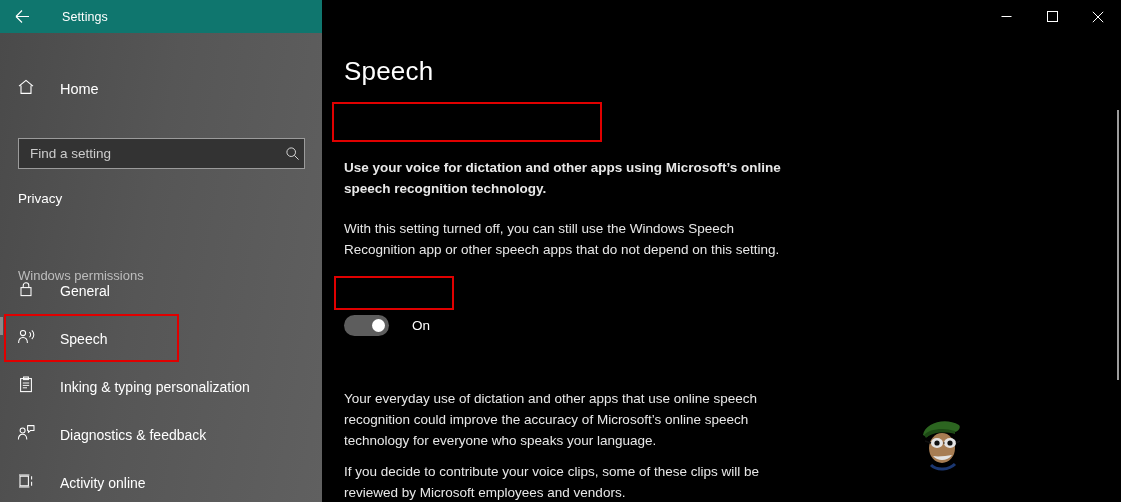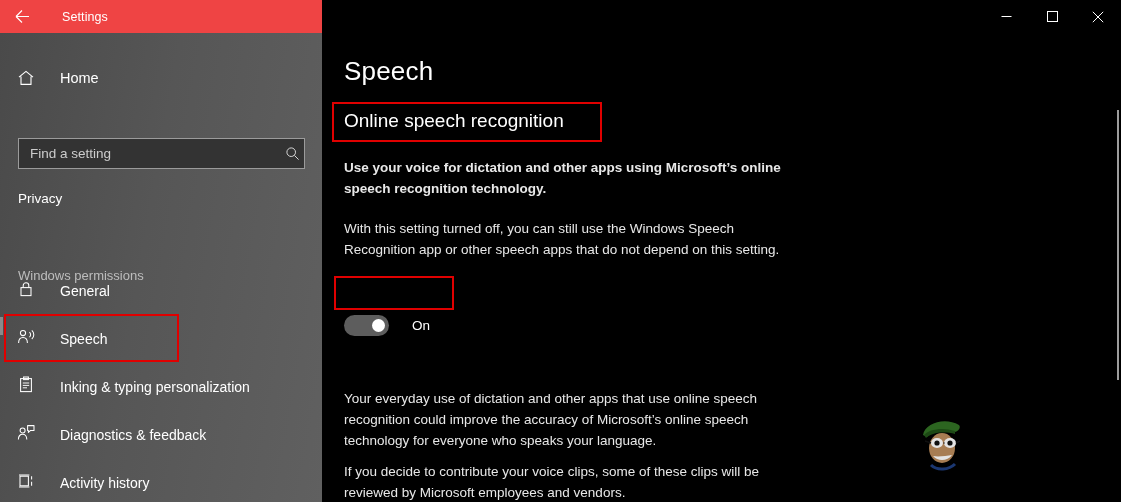--- a/index.html
+++ b/index.html
@@ -27,21 +27,21 @@
     width: 1121px;
     height: 33px;
     z-index: 30;
   }
 
   #titlebar-left {
     position: absolute;
     top: 0; left: 0;
     width: 322px;
     height: 33px;
-    background: #ef4444;
+    background: #0f766e;
     display: flex;
     align-items: center;
   }
 
   #back-button {
     width: 44px;
     height: 33px;
     display: flex;
     align-items: center;
     justify-content: center;
@@ -84,21 +84,21 @@
     background: linear-gradient(100deg, #4a4a4a 0%, #565656 45%, #606060 100%);
     overflow: hidden;
   }
 
   #home-row {
     position: absolute;
     top: 26px; left: 0;
     width: 322px;
     height: 38px;
     display: flex;
-    align-items: center;
+    align-items: flex-end;
     padding-left: 16px;
   }
 
   .nav-icon {
     width: 28px;
     min-width: 28px;
     display: flex;
     align-items: center;
     justify-content: flex-start;
     color: #ffffff;
@@ -405,29 +405,28 @@
     </div>
 
     <div class="nav-item" style="top:416px">
       <span class="nav-icon">
         <svg width="20" height="20" viewBox="0 0 20 20">
           <rect x="4" y="5.2" width="8.4" height="9.6" stroke="#ffffff" stroke-width="1.05" fill="none"></rect>
           <path d="M3 4 H13.4 M3 16 H13.4" stroke="#ffffff" stroke-width="1.05" fill="none"></path>
           <path d="M15.6 5.2 V8.4 M15.6 10.8 V14.8" stroke="#ffffff" stroke-width="1.05" fill="none"></path>
         </svg>
       </span>
-      <span class="nav-label">Activity history</span>
+      <span class="nav-label">Activity online</span>
     </div>
   </div>
 
   <div id="content">
 
     <h1 id="page-title">Speech</h1>
 
-    <h2 id="section1-heading">Online speech recognition</h2>
 
     <p class="body-text" id="para1">Use your voice for dictation and other apps using Microsoft’s online speech recognition technology.</p>
 
     <p class="body-text" id="para2">With this setting turned off, you can still use the Windows Speech Recognition app or other speech apps that do not depend on this setting.</p>
 
     <div id="toggle-row">
       <div id="toggle-switch">
         <div id="toggle-knob"></div>
       </div>
       <span id="toggle-label">On</span>

